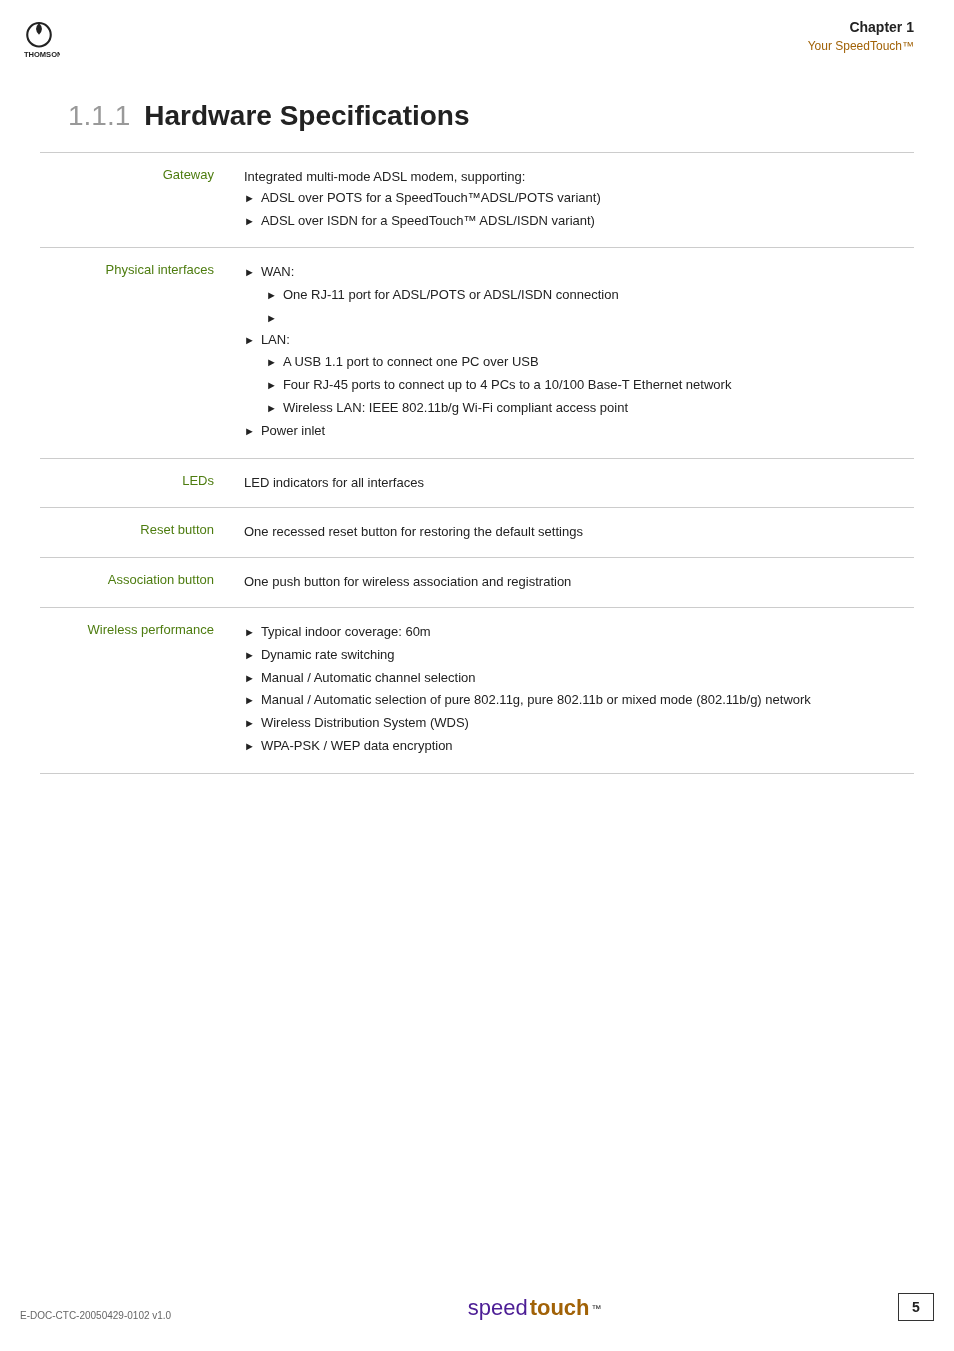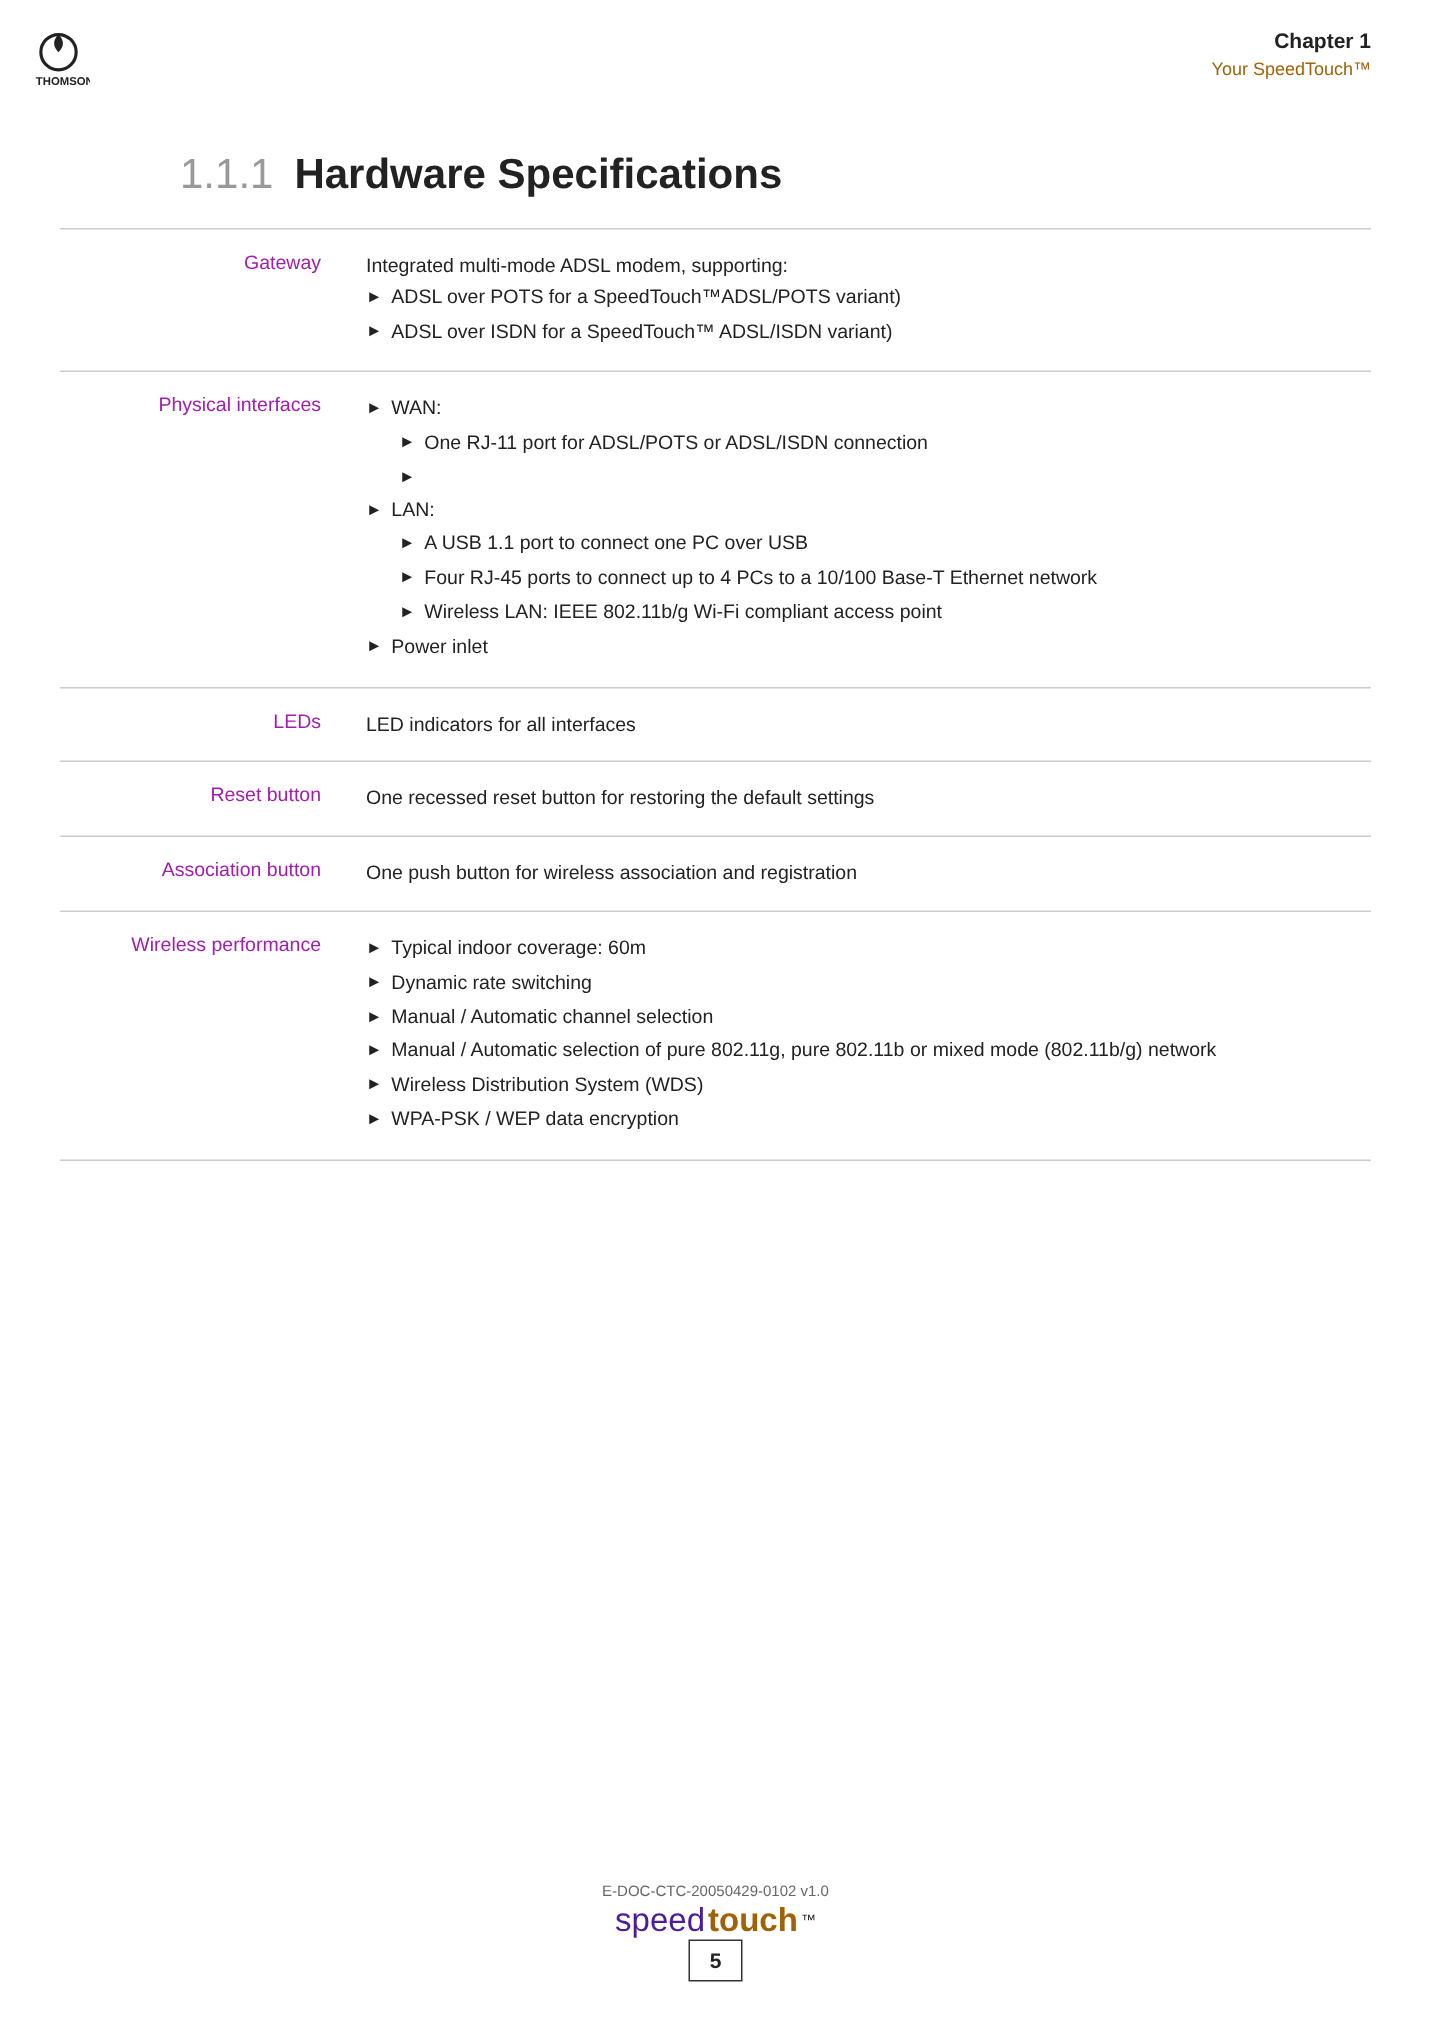--- a/index.html
+++ b/index.html
@@ -39,21 +39,21 @@
       font-size: 14px;
       color: #222;
     }
     .chapter-subtitle {
       font-size: 12px;
       color: #a16207;
     }
 
     
     .page-title-area {
-      padding: 30px 40px 20px 120px;
+      padding: 30px 40px 20px 68px;
     }
     .section-number {
       font-size: 28px;
       color: #999;
       font-weight: 300;
       margin-right: 14px;
     }
     .section-title {
       font-size: 28px;
       font-weight: bold;
@@ -77,21 +77,21 @@
     }
     .spec-row:last-child {
       border-bottom: 1px solid #ccc;
     }
     .spec-label {
       width: 190px;
       min-width: 190px;
       text-align: right;
       vertical-align: top;
       padding: 14px 16px 14px 0;
-      color: #a21caf;
+      color: #4d7c0f;
       font-size: 13px;
       white-space: nowrap;
     }
     .spec-content {
       vertical-align: top;
       padding: 14px 0 14px 14px;
       font-size: 13px;
       color: #222;
       line-height: 1.6;
     }
@@ -131,23 +131,22 @@
     }
 
     
     .footer {
       position: absolute;
       bottom: 30px;
       left: 0;
       right: 0;
       display: flex;
       justify-content: space-between;
-      align-items: center;
+      align-items: flex-end;
       padding: 0 20px;
-      flex-direction: column;
     }
     .footer-doc-id {
       font-size: 10px;
       color: #666;
     }
     .footer-logo {
       display: flex;
       align-items: center;
       gap: 2px;
       font-size: 22px;

